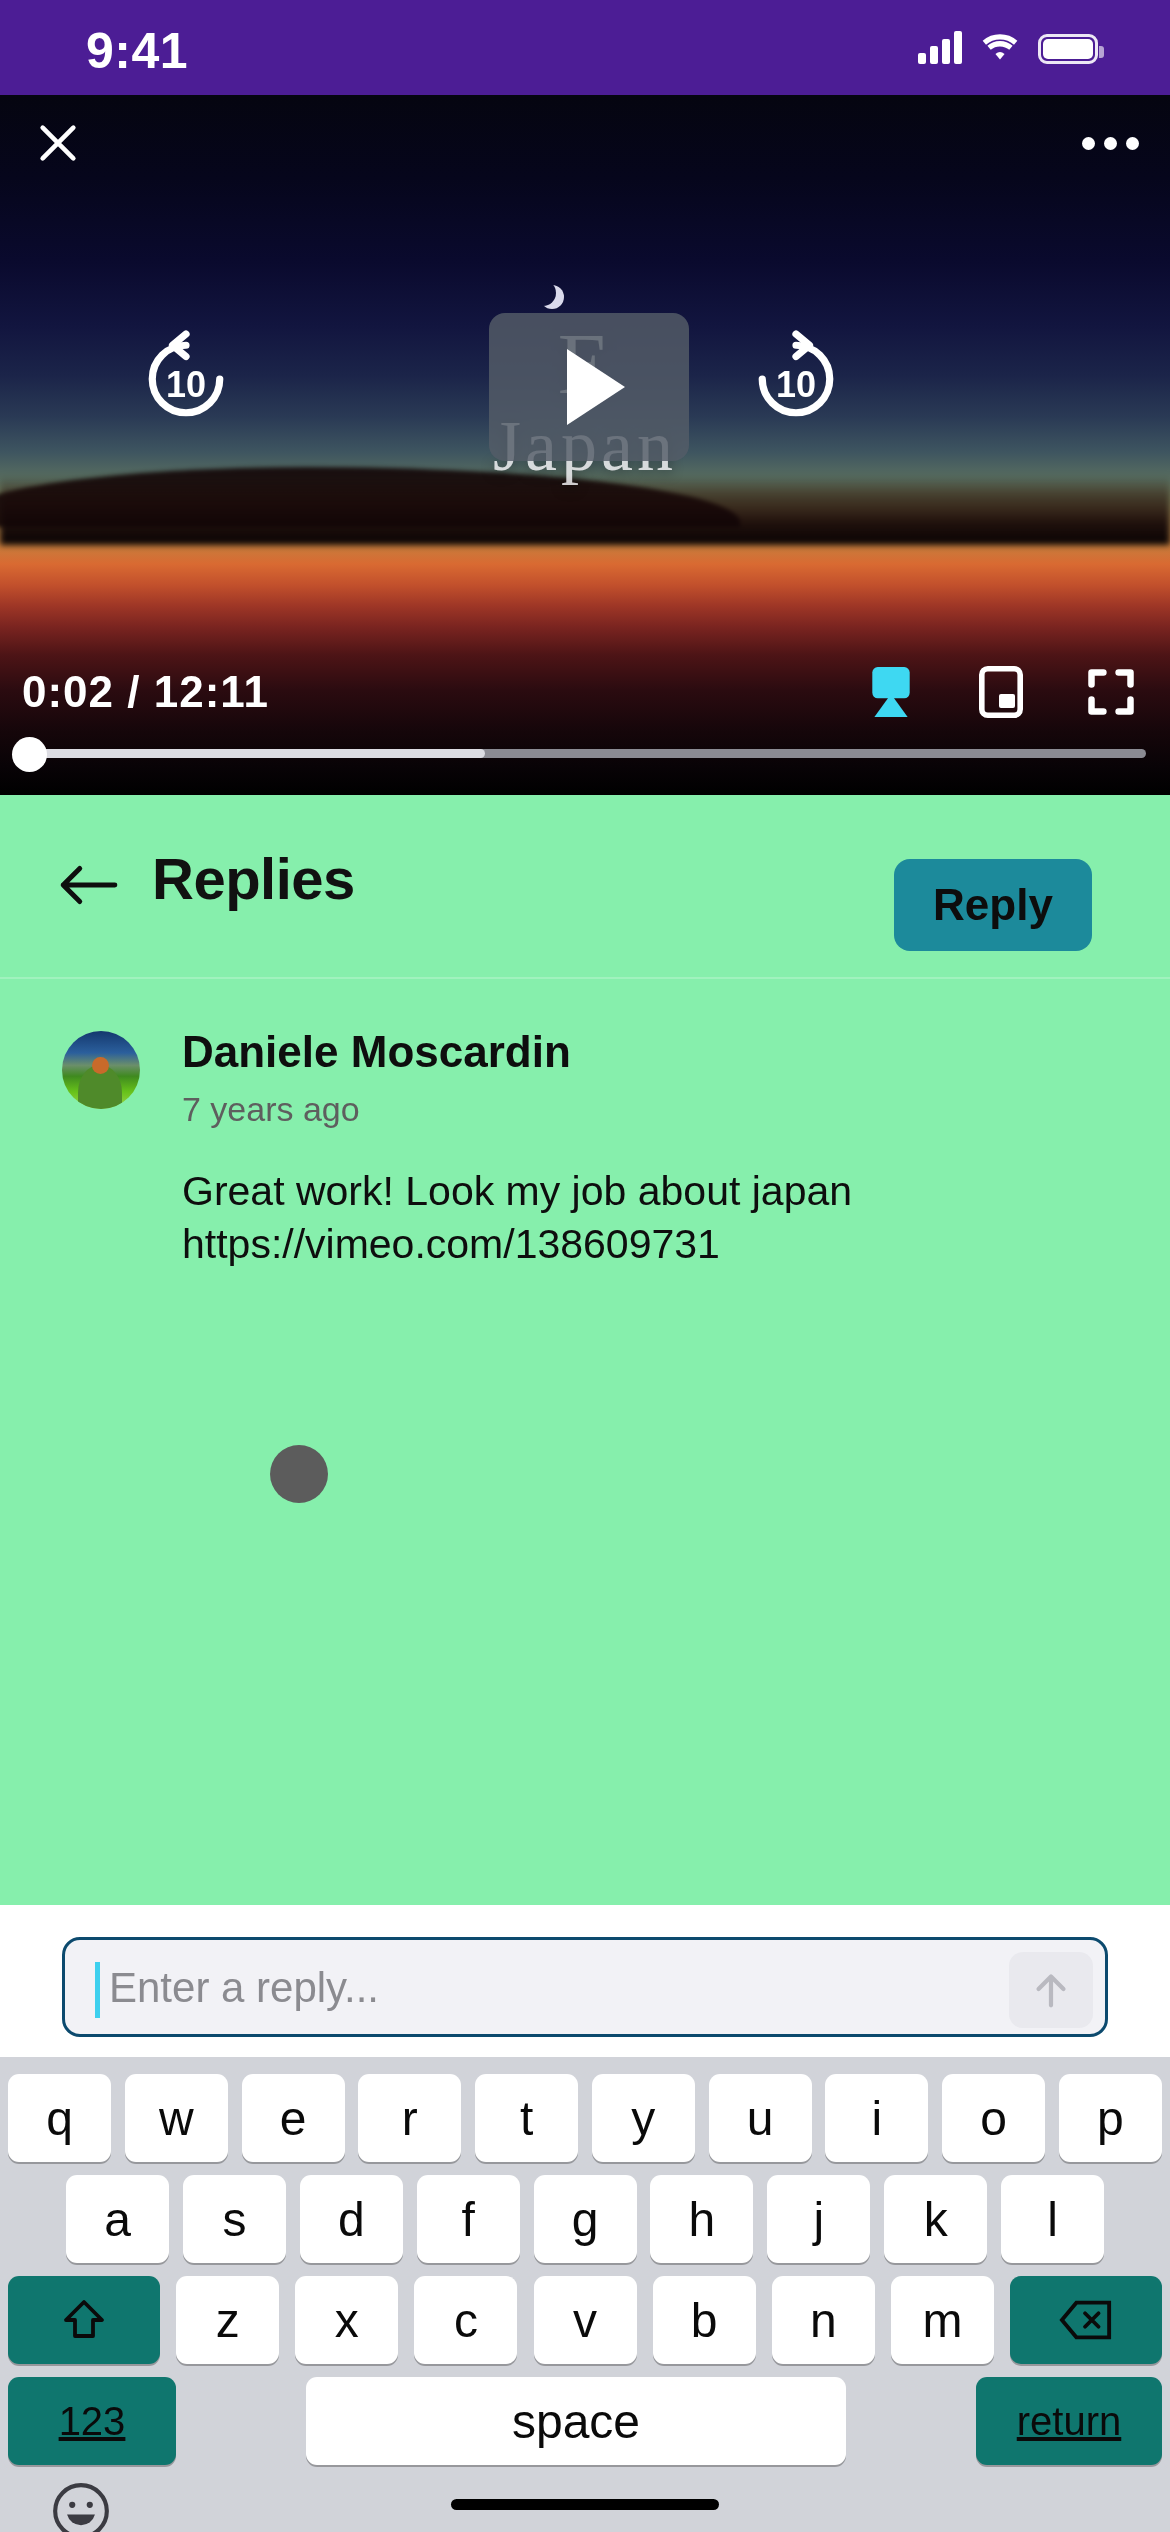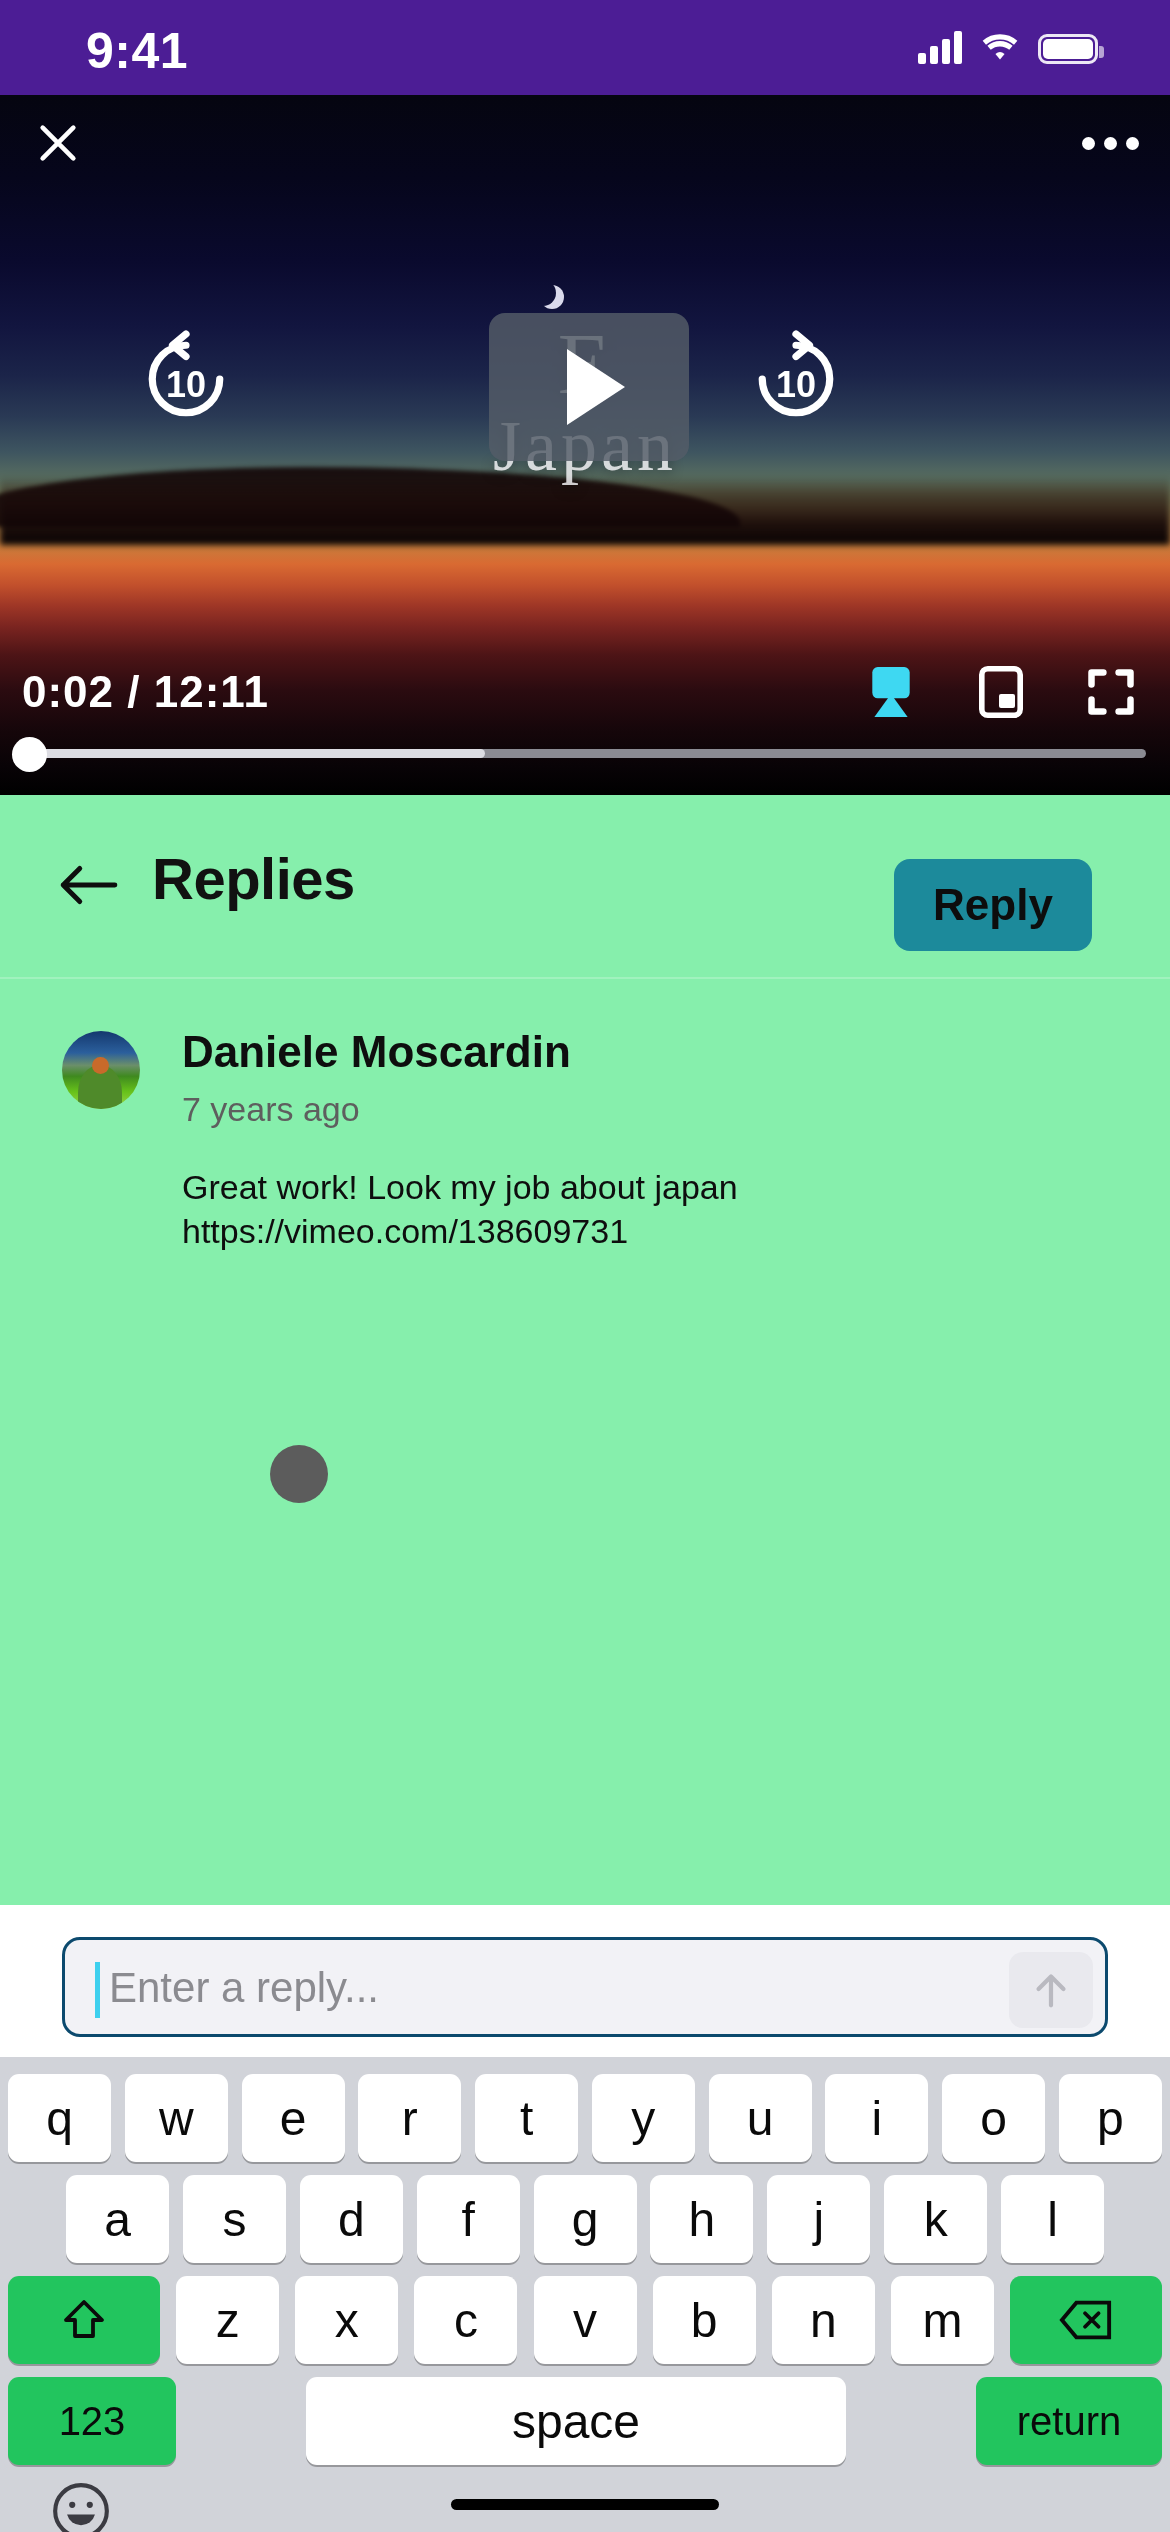--- a/index.html
+++ b/index.html
@@ -95,21 +95,21 @@
   }
   .rep-div { position:absolute; top:182px; left:0; width:1170px; height:2px; background:rgba(255,255,255,.22); }
 
   .cmt { position:absolute; top:210px; left:0; width:1170px; }
   .cmt-av { position:absolute; left:62px; top:26px; width:78px; height:78px; border-radius:50%; overflow:hidden;
     background:linear-gradient(to bottom, #14386e 0%, #2b5f9c 28%, #6b8f6a 44%, #3f8a1f 58%, #67c21a 78%, #9bd64a 100%); }
   .cmt-av .pk { position:absolute; left:16px; top:34px; width:44px; height:46px; background:#4f8a2a; border-radius:50% 50% 12% 12% / 60% 60% 10% 10%; }
   .cmt-av .hd { position:absolute; left:30px; top:26px; width:17px; height:17px; border-radius:50%; background:#c86a2a; }
   .cmt-name { position:absolute; left:182px; top:22px; font-size:44px; font-weight:700; color:#0e0e0e; }
   .cmt-time { position:absolute; left:182px; top:85px; font-size:34px; color:#5e5e5e; }
-  .cmt-body { position:absolute; left:182px; top:160px; width:930px; font-size:34px; line-height:1.30; color:#0e0e0e; }
+  .cmt-body { position:absolute; left:182px; top:160px; width:930px; font-size:41px; line-height:1.30; color:#0e0e0e; }
 
   .loader { position:absolute; left:270px; top:650px; width:58px; height:58px; border-radius:50%; background:#5c5c5c; }
 
   
   .inputbar { position:absolute; top:1905px; left:0; width:1170px; height:152px; background:#fff; }
   .inputwrap {
     position:absolute; left:62px; top:32px; width:1046px; height:100px;
     background:#f2f2f6; border:3px solid #0c4a6e; border-radius:18px;
   }
   .caret { position:absolute; left:30px; top:22px; width:5px; height:56px; background:#3ed0ee; }
@@ -122,21 +122,21 @@
   .krow { position:absolute; left:0; width:1170px; display:flex; }
   .krow.r1 { top:17px; padding:0 8px; justify-content:space-between; }
   .krow.r2 { top:118px; padding:0 66px; justify-content:space-between; }
   .krow.r3 { top:219px; padding:0 8px; justify-content:space-between; align-items:center; }
   .krow.r4 { top:320px; padding:0 8px; justify-content:space-between; align-items:center; }
   .key {
     width:103px; height:88px; background:#fff; border-radius:11px;
     display:flex; align-items:center; justify-content:center;
     font-size:48px; color:#0a0a0a; box-shadow:0 2px 0 rgba(0,0,0,.28);
   }
-  .key.dark { background:#22c55e; }
+  .key.dark { background:#0f766e;text-decoration:underline; }
   .key.wide { width:152px; }
   .key.space { width:540px; }
   .key.ret { width:186px; font-size:40px; }
   .key.num { width:168px; font-size:40px; }
   .emoji { position:absolute; left:50px; top:423px; width:62px; height:62px; }
   .homebar { position:absolute; left:50%; transform:translateX(-50%); bottom:22px; width:268px; height:11px; background:#000; border-radius:6px; }
 </style>
 </head>
 <body>
 

